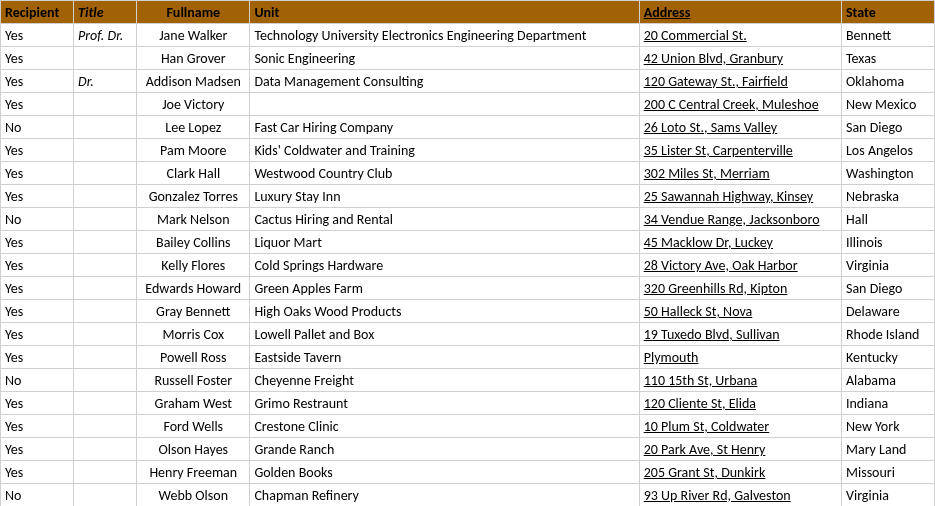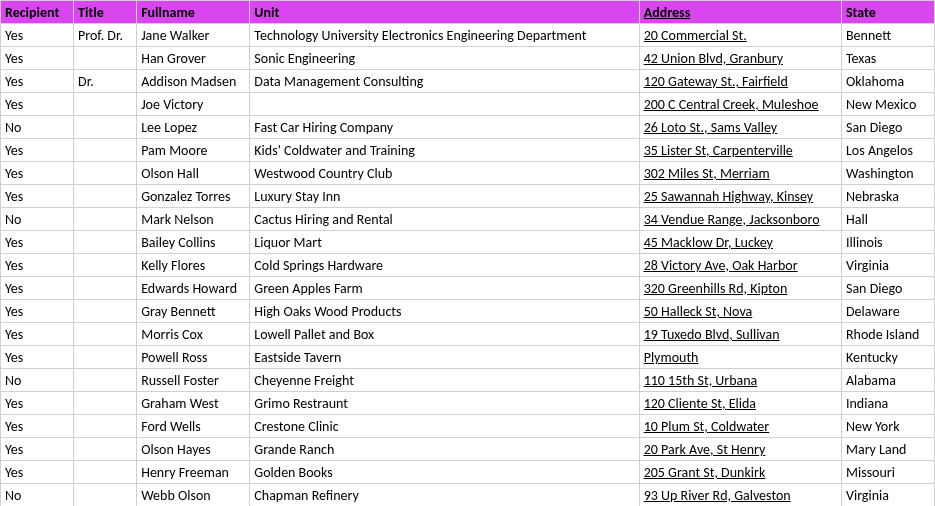--- a/index.html
+++ b/index.html
@@ -18,25 +18,25 @@
     border: 1px solid #d0d0d0;
     padding: 2px 4px;
     text-align: left;
     vertical-align: bottom;
     white-space: nowrap;
     height: 18px;
     overflow: hidden;
   }
   th {
     font-weight: bold;
-    background: #d946ef;
+    background: #a16207;
   }
   .col-recipient { width: 65px; }
-  .col-title { width: 55px; }
-  .col-fullname { width: 105px; }
+  .col-title { width: 55px; font-style: italic; }
+  .col-fullname { width: 105px; text-align: center; }
   .col-unit { width: 385px; margin-left: 24px; }
   .col-address { width: 195px; text-decoration: underline; }
   .col-state { width: 85px; }
 </style>
 </head>
 <body>
 
 <table>
   <thead>
     <tr>
@@ -93,21 +93,21 @@
         <td class="col-recipient">Yes</td>
         <td class="col-title"></td>
         <td class="col-fullname">Pam Moore</td>
         <td class="col-unit">Kids' Coldwater and Training</td>
         <td class="col-address">35 Lister St, Carpenterville</td>
         <td class="col-state">Los Angelos</td>
       </tr>
       <tr>
         <td class="col-recipient">Yes</td>
         <td class="col-title"></td>
-        <td class="col-fullname">Olson Hall</td>
+        <td class="col-fullname">Clark Hall</td>
         <td class="col-unit">Westwood Country Club</td>
         <td class="col-address">302 Miles St, Merriam</td>
         <td class="col-state">Washington</td>
       </tr>
       <tr>
         <td class="col-recipient">Yes</td>
         <td class="col-title"></td>
         <td class="col-fullname">Gonzalez Torres</td>
         <td class="col-unit">Luxury Stay Inn</td>
         <td class="col-address">25 Sawannah Highway, Kinsey</td>

